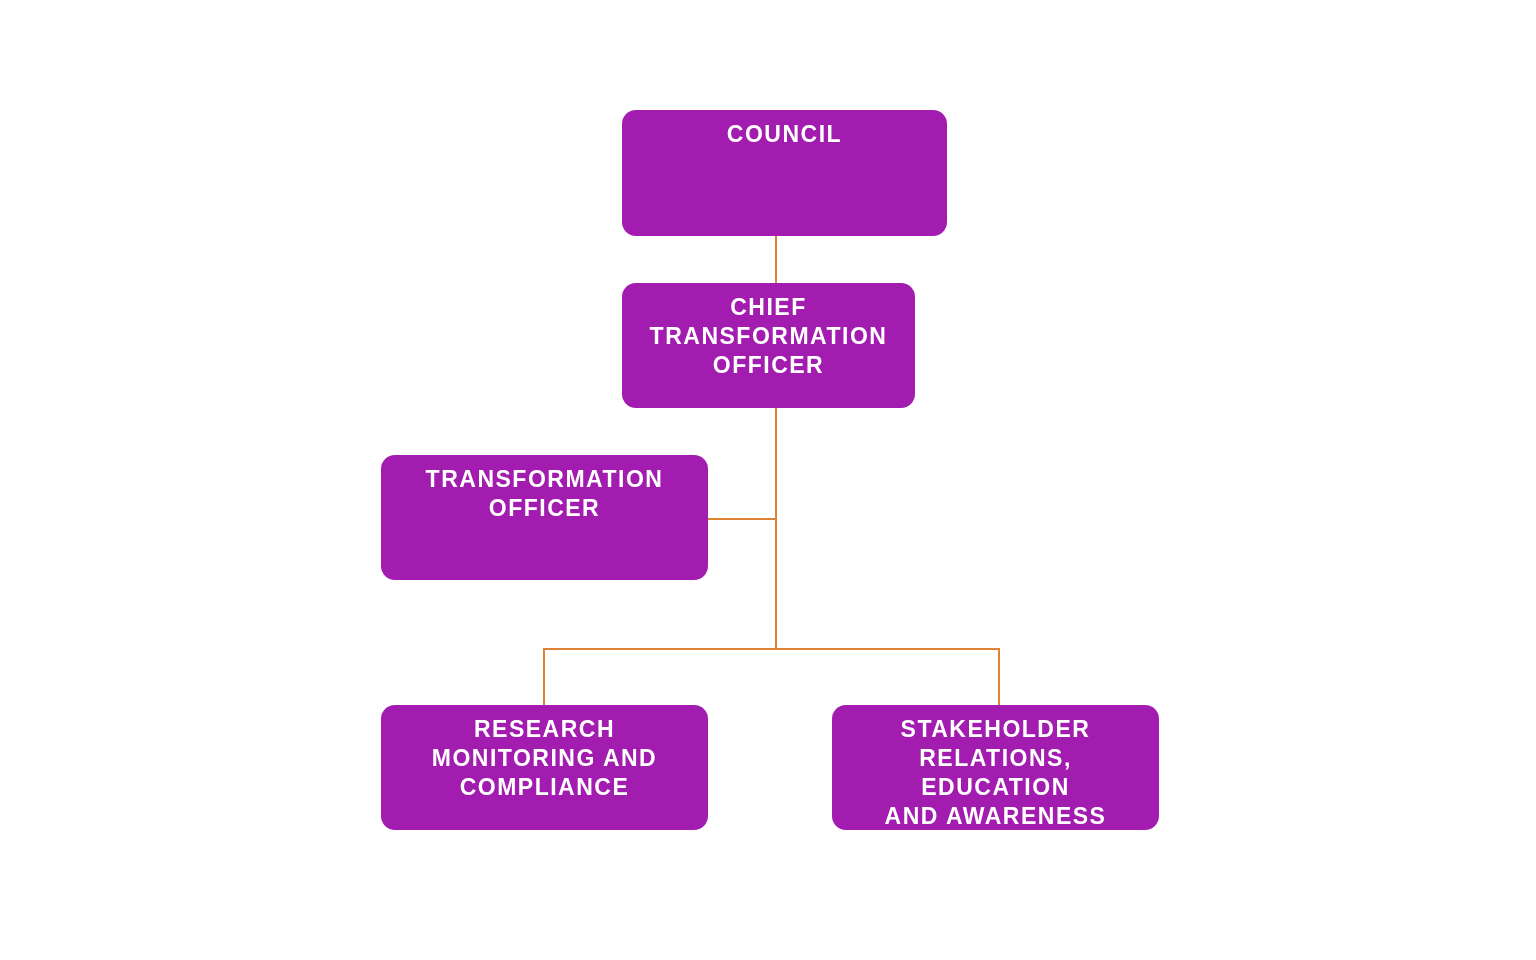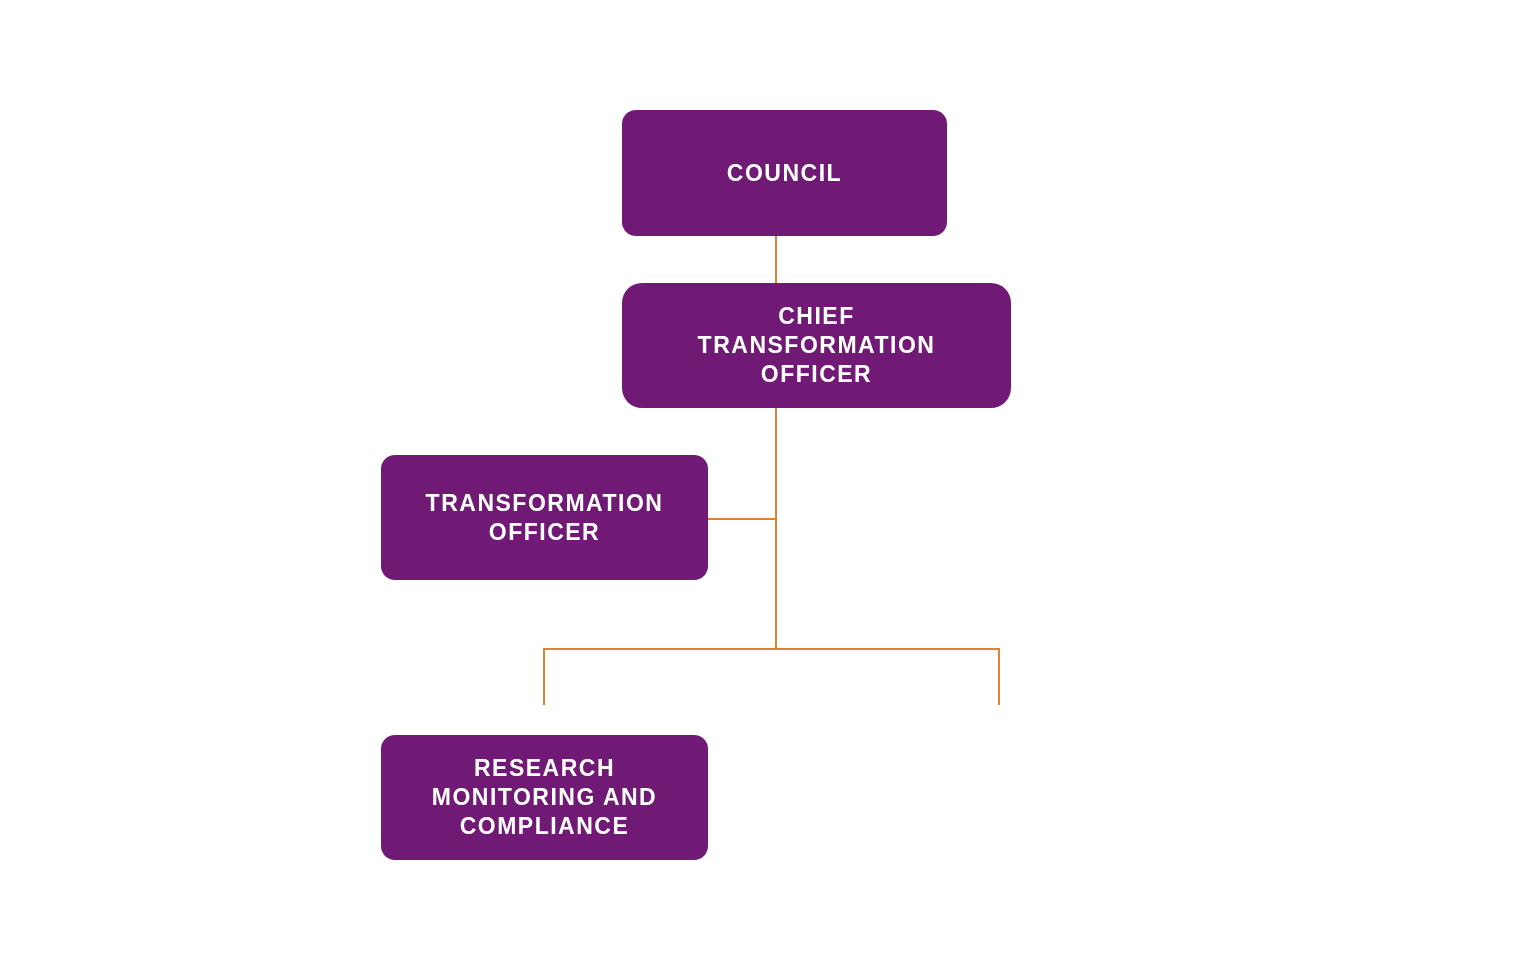--- a/index.html
+++ b/index.html
@@ -10,46 +10,46 @@
   .canvas {
     position: relative;
     width: 1536px;
     height: 960px;
     background: #ffffff;
     overflow: hidden;
     font-family: "Liberation Sans", sans-serif;
   }
   .org-node {
     position: absolute;
-    background: #701a75;
+    background: #a21caf;
     border-radius: 14px;
     display: flex;
-    align-items: center;
+    align-items: flex-start;
     justify-content: center;
     box-sizing: border-box;
     padding: 10px 18px;
   }
   .org-node .label {
     color: #ffffff;
     font-size: 23px;
     font-weight: bold;
     letter-spacing: 1.5px;
     line-height: 29px;
     text-align: center;
     white-space: pre-line;
   }
   .connector {
     position: absolute;
     background: #de8233;
   }
   
   #node-council     { left: 622px; top: 110px; width: 325px; height: 126px; }
-  #node-cto         { left: 622px; top: 283px; width: 389px; height: 125px; border-radius: 20px; }
+  #node-cto         { left: 622px; top: 283px; width: 293px; height: 125px; }
   #node-admin       { left: 381px; top: 455px; width: 327px; height: 125px; }
-  #node-research    { left: 381px; top: 705px; width: 327px; height: 125px; margin-top: 30px; }
+  #node-research    { left: 381px; top: 705px; width: 327px; height: 125px; }
   #node-stakeholder { left: 832px; top: 705px; width: 327px; height: 125px; }
   
   #conn-council-cto    { left: 775px; top: 236px; width: 2px;   height: 47px;  }
   #conn-cto-stem       { left: 775px; top: 408px; width: 2px;   height: 242px; }
   #conn-admin-branch   { left: 708px; top: 518px; width: 67px;  height: 2px;   }
   #conn-main-horizontal{ left: 543px; top: 648px; width: 457px; height: 2px;   }
   #conn-drop-left      { left: 543px; top: 648px; width: 2px;   height: 57px;  }
   #conn-drop-right     { left: 998px; top: 648px; width: 2px;   height: 57px;  }
 </style>
 </head>
@@ -78,14 +78,19 @@
     <span class="label">TRANSFORMATION
 OFFICER</span>
   </div>
 
   <div class="org-node" id="node-research">
     <span class="label">RESEARCH
 MONITORING AND
 COMPLIANCE</span>
   </div>
 
+  <div class="org-node" id="node-stakeholder">
+    <span class="label">STAKEHOLDER
+RELATIONS, EDUCATION
+AND AWARENESS</span>
+  </div>
 
 </div>
 
 </body></html>

